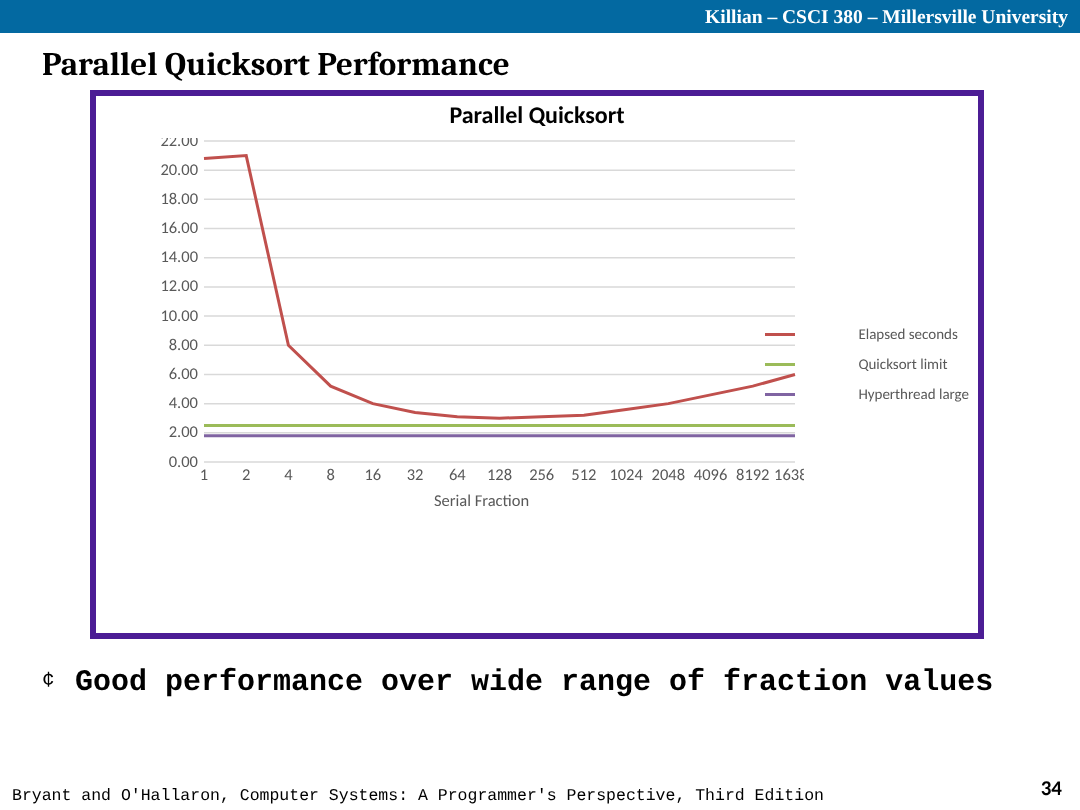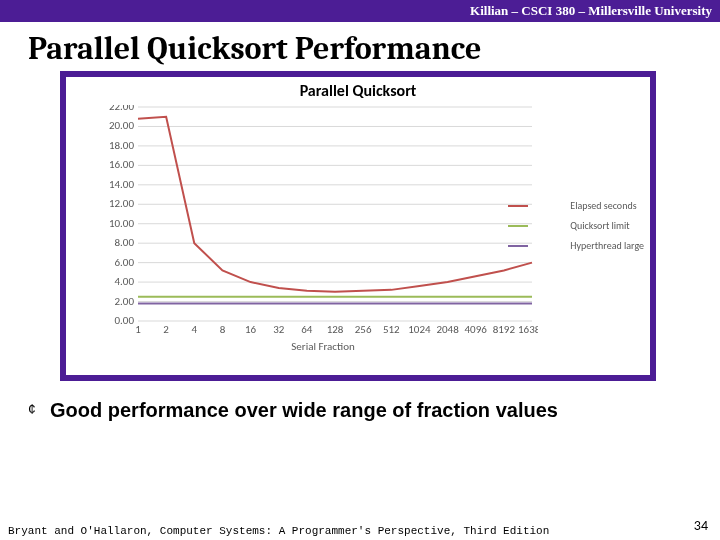--- a/index.html
+++ b/index.html
@@ -1,29 +1,29 @@
 <!DOCTYPE html>
 <html><head>
 <meta charset="utf-8">
 <style>
   * { box-sizing: border-box; margin: 0; padding: 0; }
   html, body { width: 720px; height: 540px; font-family: Calibri, Arial, sans-serif; background: #fff; color: #000; }
   .top-bar {
-    width: 100%; height: 22px; background: #4c1d95; color: #fff;
+    width: 100%; height: 22px; background: #0369a1; color: #fff;
     font-size: 13px; font-weight: bold; text-align: right;
     padding: 3px 8px 0 0; font-family: Georgia, serif;
   }
   .title {
-    font-size: 32px; font-weight: bold; font-family: Cambria, Georgia, serif;
+    font-size: 22px; font-weight: bold; font-family: Cambria, Georgia, serif;
     padding: 8px 0 4px 28px;
   }
   .chart-box {
     margin: 0 0 0 60px;
-    width: 596px; height: 310px;
-    border: 6px solid #4c1d95;
+    width: 596px; height: 366px;
+    border: 4px solid #4c1d95;
     position: relative;
     background: #fff;
   }
   .chart-title {
     position: absolute; top: 4px; left: 0; width: 100%;
     text-align: center; font-weight: bold; font-size: 16px;
     font-family: Calibri, Arial, sans-serif;
   }
   .plot-area {
     position: absolute;
@@ -41,21 +41,21 @@
     position: absolute; right: 6px; top: 50%; transform: translateY(-50%);
     font-size: 10px; color: #595959; line-height: 14px;
   }
   .legend-row { display: flex; align-items: center; margin: 6px 0; gap: 38px; }
   .legend-swatch { width: 20px; height: 2px; margin-right: 4px; }
   .sw-elapsed { background: #c0504d; }
   .sw-multi   { background: #9bbb59; }
   .sw-hyper   { background: #8064a2; }
   .body-content {
     padding: 18px 28px 0 50px;
-    font-family: Liberation Sans, sans-serif;
+    font-family: Liberation Mono, monospace;
   }
   .main-bullet {
     position: relative;
     font-size: 20px; font-weight: bold;
     margin-bottom: 6px;
   }
   .main-bullet::before {
     content: "¢";
     position: absolute; left: -22px; top: 2px;
     font-size: 14px; font-weight: normal;
@@ -69,21 +69,21 @@
     content: "§";
     position: absolute; left: -18px; top: 1px;
     font-size: 14px;
   }
   .footer {
     position: absolute; bottom: 3px; left: 8px;
     font-size: 11px; font-family: Liberation Mono, monospace;
   }
   .slide-num {
     position: absolute; bottom: 6px; right: 12px;
-    font-size: 14px; color: #000;
+    font-size: 14px; color: #000; font-weight: bold;
   }
 </style>
 </head>
 <body>
 
 <div class="top-bar">Killian – CSCI 380 – Millersville University</div>
 
 <div class="title">Parallel Quicksort Performance</div>
 
 <div class="chart-box">

